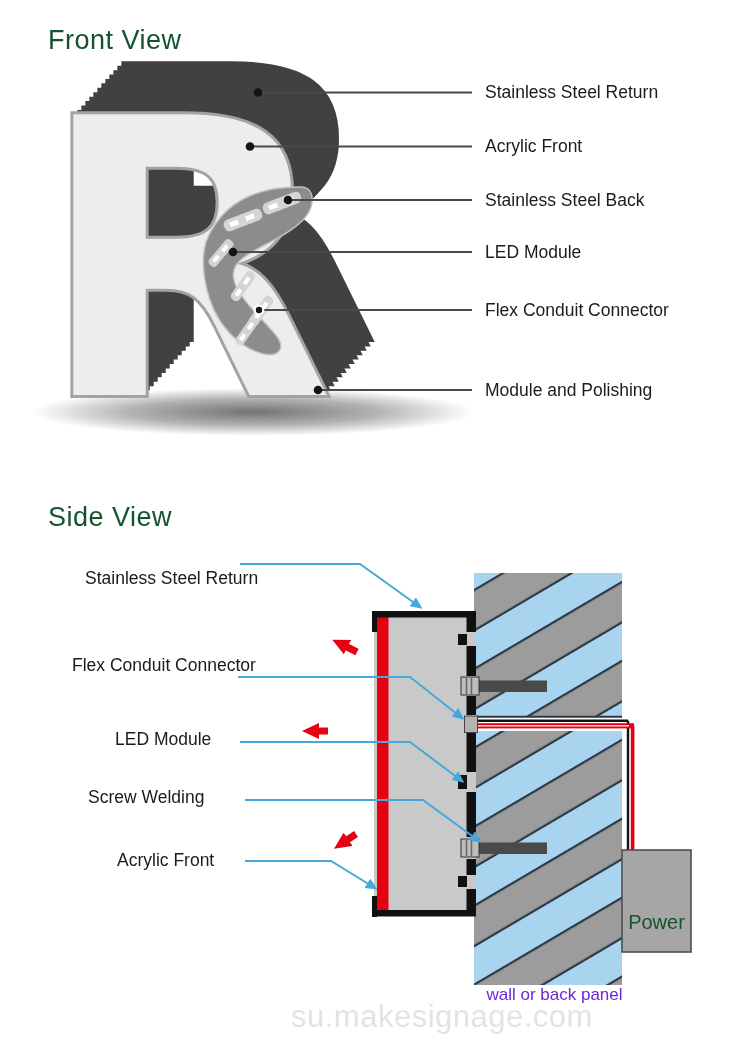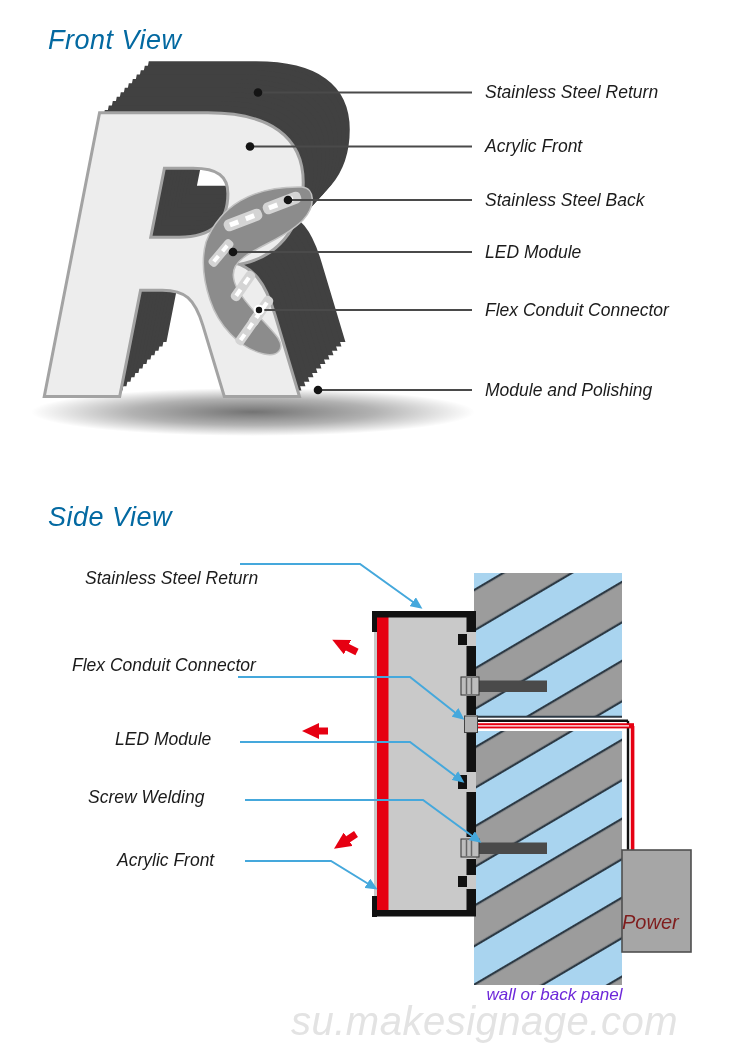--- a/index.html
+++ b/index.html
@@ -1,25 +1,25 @@
 <!DOCTYPE html>
 <html style="--c-red: #e60012; --c-cyan: #45a8dc; --c-wall-blue: #a9d4ef; --c-stripe-gray: #9c9c9c; --c-stripe-edge: #2c3944; --c-letter-dark: #414141; --c-letter-face: #ededed; --c-letter-rim: #a3a3a3; --c-cutaway-gray: #8c8c8c; --c-body-gray: #c9c9c9; --c-ink: #111111;"><head>
 <meta charset="utf-8">
 <style>
   html,body{margin:0;padding:0;background:#fff;}
   #page{position:relative;width:750px;height:1064px;background:#fff;overflow:hidden;
-        font-family:"Liberation Sans",sans-serif;font-style:italic;}
+        font-family:"Liberation Sans",sans-serif;}
   svg{position:absolute;left:0;display:block;}
-  .view-title{position:absolute;font-size:27px;color:#0369a1;letter-spacing:.5px;white-space:nowrap;}
+  .view-title{position:absolute;font-size:27px;color:#14532d;letter-spacing:.5px;white-space:nowrap;}
   .callout-label{position:absolute;font-size:17.5px;color:#1b1b1b;white-space:nowrap;line-height:22px;}
-  .power-label{position:absolute;left:622px;top:911px;width:69px;
-               font-size:20px;color:#7f1d1d;}
+  .power-label{position:absolute;left:622px;top:911px;width:69px;text-align:center;
+               font-size:20px;color:#14532d;}
   .wall-label{position:absolute;left:462px;top:985px;width:185px;text-align:center;
               font-size:17px;color:#6d28d9;white-space:nowrap;}
-  .watermark{position:absolute;left:291px;top:999px;font-size:40px;color:#e3e3e3;
+  .watermark{position:absolute;left:291px;top:999px;font-size:31px;color:#e3e3e3;
              letter-spacing:.5px;white-space:nowrap;}
 </style>
 </head>
 <body>
 
 <div id="page">
 
   <div class="view-title" style="left:48px;top:25px">Front View</div>
 
   <svg style="top:0" width="750" height="490" viewBox="0 0 750 490">

